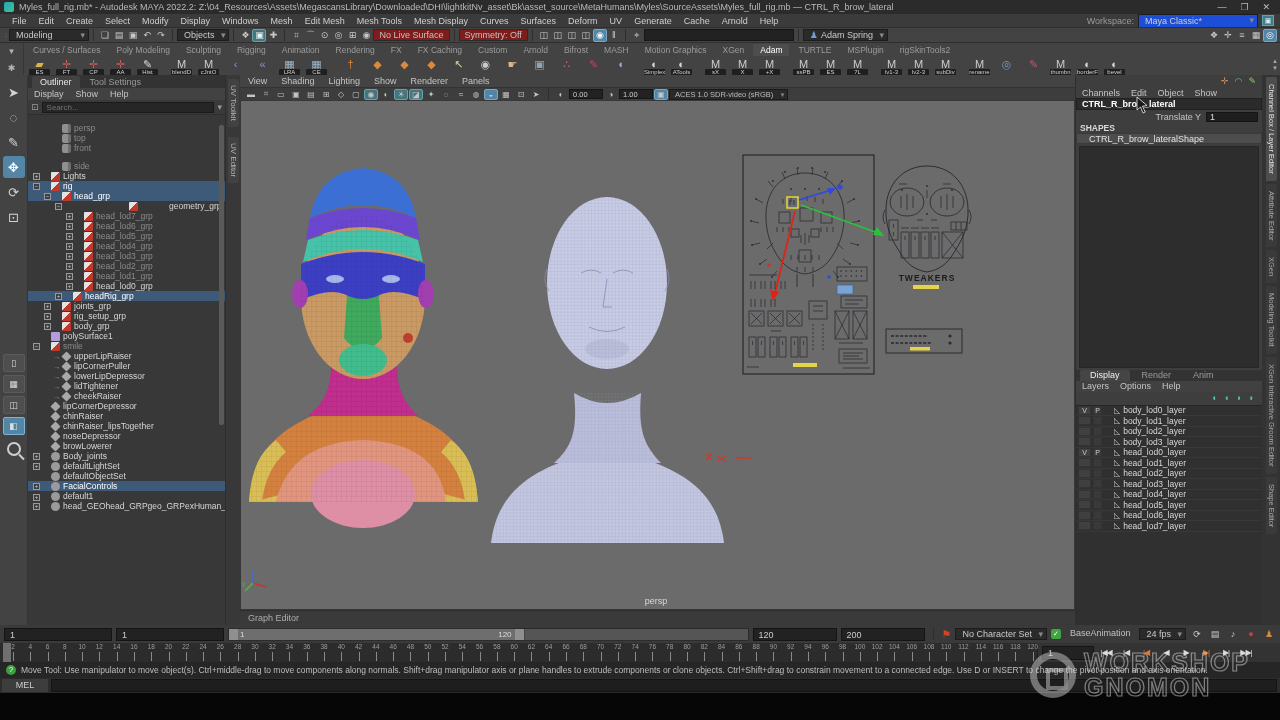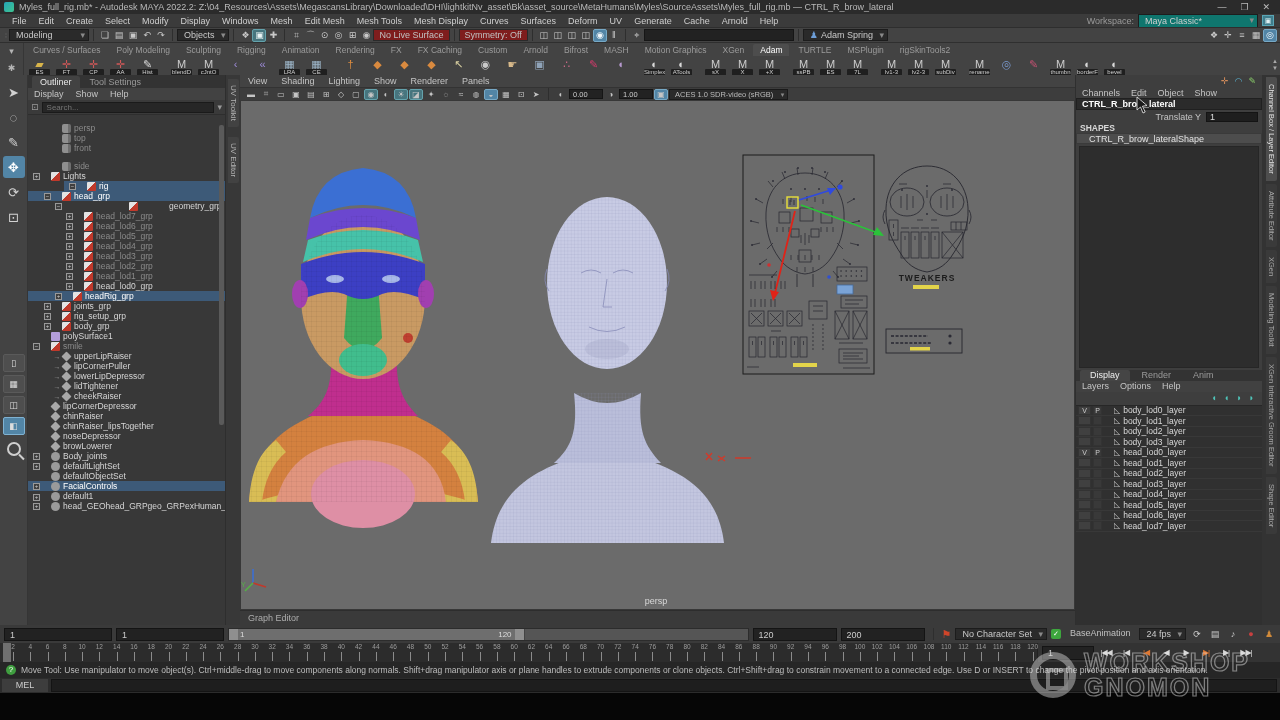--- a/index.html
+++ b/index.html
@@ -14,21 +14,21 @@
 
   
   .titlebar{left:0;top:0;width:1280px;height:14px;background:#2b2b2b;display:flex;align-items:center;padding:0 4px;color:#b9b9b9;font-size:9px;}
   .maya-logo{width:10px;height:10px;border-radius:2px;background:linear-gradient(135deg,#25a5b8,#3fc48f);margin-right:5px;flex:none;}
   .title-text{white-space:nowrap;overflow:hidden;text-overflow:ellipsis;flex:1;}
   .winbtns{display:flex;gap:14px;margin-left:10px;margin-right:6px;color:#bdbdbd;font-size:9px;}
   .menubar{left:0;top:14px;width:1280px;height:13px;background:#3b3b3b;display:flex;align-items:center;padding:0 6px;}
   .menubar .mi{padding:0 6px;color:#cfcfcf;white-space:nowrap;}
   .menubar .spring{flex:1;}
   .ws-label{color:#9a9a9a;margin-right:4px;}
-  .ws-box{background:#0f766e;border:1px solid #1d1d1d;padding:1px 14px 1px 6px;position:relative;color:#cfcfcf;min-width:120px;}
+  .ws-box{background:#1d4ed8;border:1px solid #1d1d1d;padding:1px 14px 1px 6px;position:relative;color:#cfcfcf;min-width:120px;}
   .ws-box:after{content:"▾";position:absolute;right:3px;top:0;color:#8a8a8a;}
   .ws-lock{width:12px;height:11px;background:#3f7d8c;border:1px solid #5aa6b5;margin-left:4px;color:#dfeff2;font-size:7px;text-align:center;line-height:10px;}
   .statusline{left:0;top:27px;width:1280px;height:15px;background:#434343;border-top:1px solid #2e2e2e;display:flex;align-items:center;padding:0 3px;}
   .dd{background:#2a2a2a;border:1px solid #1c1c1c;color:#c9c9c9;padding:0 14px 0 6px;height:12px;line-height:11px;position:relative;white-space:nowrap;flex:none;}
   .dd:after{content:"▾";position:absolute;right:3px;top:0;color:#8a8a8a;}
   .sbox{background:#7f1d1d;border:1px solid #2a2a2a;color:#c0c0c0;padding:0 5px;height:12px;line-height:11px;white-space:nowrap;flex:none;}
   .miniic{width:14px;height:13px;display:flex;align-items:center;justify-content:center;color:#c9c9c9;font-size:9px;flex:none;border-radius:2px;}
   .miniic.on{background:#47757e;border:1px solid #64a3ad;color:#eaf4f5;}
   .miniic.on2{background:#5285a6;border:1px solid #77a9c6;color:#f0f6fa;}
   .qfield{background:#222;border:1px solid #161616;height:12px;width:150px;flex:none;}
@@ -507,21 +507,21 @@
           <span class="arr"></span>
           <span class="tico ic-cam"></span>
           <span>side</span>
         </div>
           <div class="tr-row" style="padding-left: 5px;">
           <span class="exp">+</span>
           <span class="arr"></span>
           <span class="tico ic-tr"></span>
           <span>Lights</span>
         </div>
-          <div class="tr-row sel" style="padding-left: 5px; margin-left: 36px;">
+          <div class="tr-row sel" style="padding-left: 5px;">
           <span class="exp">−</span>
           <span class="arr"></span>
           <span class="tico ic-tr"></span>
           <span>rig</span>
         </div>
           <div class="tr-row sel" style="padding-left: 16px;">
           <span class="exp">−</span>
           <span class="arr"></span>
           <span class="tico ic-tr"></span>
           <span>head_grp</span>

